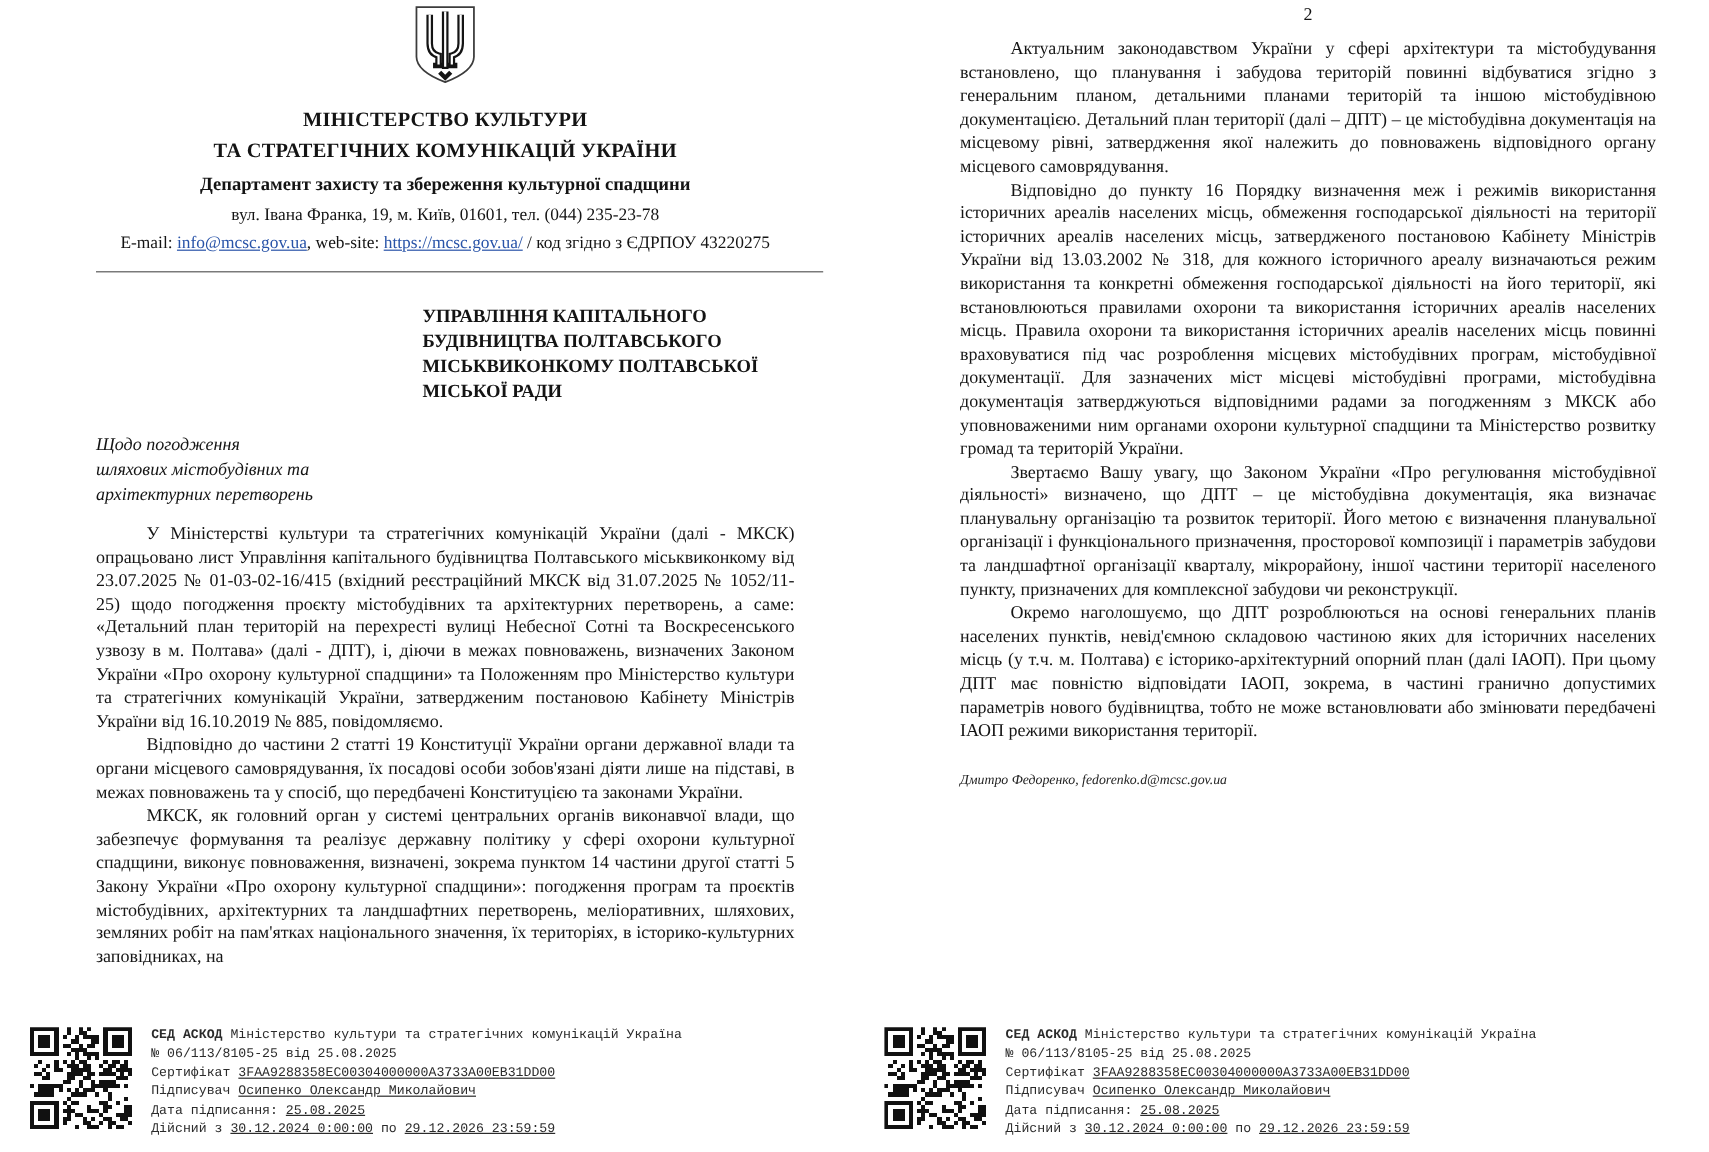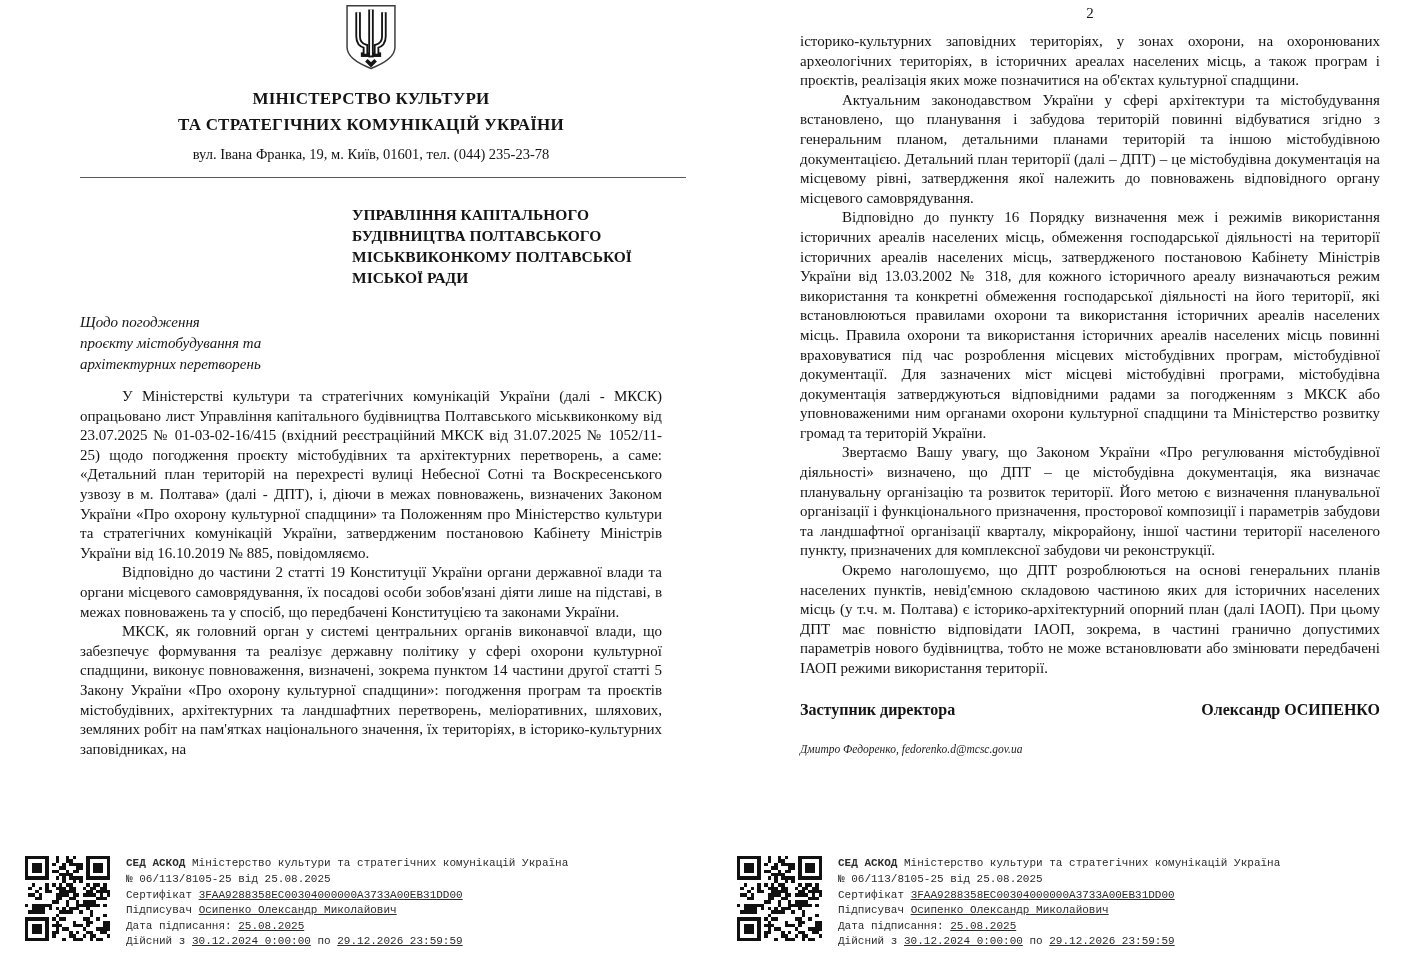--- a/index.html
+++ b/index.html
@@ -71,34 +71,36 @@
           <path d="M35 61 L40 66 L45 61" fill="none" stroke="#141414" stroke-width="4"></path>
           <g fill="none" stroke="#ffffff" stroke-width="2">
             <path d="M26 9 V35 Q26 44 34 46 V54"></path>
             <path d="M54 9 V35 Q54 44 46 46 V54"></path>
             <path d="M40 6 V56"></path>
           </g>
         </svg>
       </div>
       <div class="org-title">МІНІСТЕРСТВО КУЛЬТУРИ</div>
       <div class="org-title" style="margin-top:0;">ТА СТРАТЕГІЧНИХ КОМУНІКАЦІЙ УКРАЇНИ</div>
+      <div class="dept">Департамент захисту та збереження культурної спадщини</div>
       <div class="addr">вул. Івана Франка, 19, м. Київ, 01601, тел. (044) 235-23-78</div>
+      <div class="contact"><span>E-mail: </span><span class="link">info@mcsc.gov.ua</span><span>,  web-site: </span><span class="link">https://mcsc.gov.ua/</span><span> / код згідно з ЄДРПОУ 43220275</span></div>
       <hr class="head-rule">
     </div>
 
     <div class="recipient">
       <div>УПРАВЛІННЯ КАПІТАЛЬНОГО</div>
       <div>БУДІВНИЦТВА ПОЛТАВСЬКОГО</div>
       <div>МІСЬКВИКОНКОМУ ПОЛТАВСЬКОЇ</div>
       <div>МІСЬКОЇ РАДИ</div>
     </div>
 
     <div class="subject">
       <div>Щодо погодження</div>
-      <div>проєкту містобудування та</div>
+      <div>шляхових містобудівних та</div>
       <div>архітектурних перетворень</div>
     </div>
 
     <div class="body-text">
       <p class="para">У Міністерстві культури та стратегічних комунікацій України (далі - МКСК) опрацьовано лист Управління капітального будівництва Полтавського міськвиконкому від 23.07.2025 № 01-03-02-16/415 (вхідний реєстраційний МКСК від 31.07.2025 № 1052/11-25) щодо погодження проєкту містобудівних та архітектурних перетворень, а саме: «Детальний план територій на перехресті вулиці Небесної Сотні та Воскресенського узвозу в м. Полтава» (далі - ДПТ), і, діючи в межах повноважень, визначених Законом України «Про охорону культурної спадщини» та Положенням про Міністерство культури та стратегічних комунікацій України, затвердженим постановою Кабінету Міністрів України від 16.10.2019 № 885, повідомляємо.</p>
       <p class="para">Відповідно до частини 2 статті 19 Конституції України органи державної влади та органи місцевого самоврядування, їх посадові особи зобов'язані діяти лише на підставі, в межах повноважень та у спосіб, що передбачені Конституцією та законами України.</p>
       <p class="para">МКСК, як головний орган у системі центральних органів виконавчої влади, що забезпечує формування та реалізує державну політику у сфері охорони культурної спадщини, виконує повноваження, визначені, зокрема пунктом 14 частини другої статті 5 Закону України «Про охорону культурної спадщини»: погодження програм та проєктів містобудівних, архітектурних та ландшафтних перетворень, меліоративних, шляхових, земляних робіт на пам'ятках національного значення, їх територіях, в історико-культурних заповідниках, на</p>
     </div>
   </div>
 
@@ -320,31 +322,26 @@
       <div><span>Дійсний з </span><span class="u">30.12.2024 0:00:00</span><span> по </span><span class="u">29.12.2026 23:59:59</span></div>
     </div>
   </div>
 </div>
 
 <div class="page" id="page-2">
   <div class="p2-content">
     <div class="page-num">2</div>
 
     <div class="body-text p2-body">
-      <p class="para no-indent">історико-культурних заповідних територіях, у зонах охорони, на охоронюваних археологічних територіях, в історичних ареалах населених місць, а також програм і проєктів, реалізація яких може позначитися на об'єктах культурної спадщини.</p>
       <p class="para">Актуальним законодавством України у сфері архітектури та містобудування встановлено, що планування і забудова територій повинні відбуватися згідно з генеральним планом, детальними планами територій та іншою містобудівною документацією. Детальний план території (далі – ДПТ) – це містобудівна документація на місцевому рівні, затвердження якої належить до повноважень відповідного органу місцевого самоврядування.</p>
       <p class="para">Відповідно до пункту 16 Порядку визначення меж і режимів використання історичних ареалів населених місць, обмеження господарської діяльності на території історичних ареалів населених місць, затвердженого постановою Кабінету Міністрів України від 13.03.2002 № 318, для кожного історичного ареалу визначаються режим використання та конкретні обмеження господарської діяльності на його території, які встановлюються правилами охорони та використання  історичних ареалів населених місць. Правила охорони та використання історичних ареалів населених місць повинні враховуватися під час розроблення місцевих містобудівних програм, містобудівної документації. Для зазначених міст місцеві містобудівні програми, містобудівна документація затверджуються відповідними радами за погодженням з МКСК або уповноваженими ним органами охорони культурної спадщини та Міністерство розвитку громад та територій України.</p>
       <p class="para">Звертаємо Вашу увагу, що Законом України «Про регулювання містобудівної діяльності» визначено, що ДПТ – це містобудівна документація, яка визначає планувальну організацію та розвиток території. Його метою є визначення планувальної організації і функціонального призначення, просторової композиції і параметрів забудови та ландшафтної організації кварталу, мікрорайону, іншої частини території населеного пункту, призначених для комплексної забудови чи реконструкції.</p>
       <p class="para">Окремо наголошуємо, що ДПТ розроблюються на основі генеральних планів населених пунктів, невід'ємною складовою частиною яких для історичних населених місць (у т.ч. м. Полтава) є історико-архітектурний опорний план (далі ІАОП). При цьому ДПТ має повністю відповідати ІАОП, зокрема, в частині гранично допустимих параметрів нового будівництва, тобто не може встановлювати або змінювати передбачені ІАОП режими використання території.</p>
     </div>
 
-    <div class="sig-row">
-      <span>Заступник директора</span>
-      <span>Олександр ОСИПЕНКО</span>
-    </div>
 
     <div class="executor">Дмитро Федоренко, fedorenko.d@mcsc.gov.ua</div>
   </div>
 
   <div class="stamp">
     <div class="qr">
         <svg viewBox="0 0 25 25" shape-rendering="crispEdges" fill="#111">
           <rect x="0" y="0" width="7" height="7"></rect>
           <rect x="1" y="1" width="5" height="5" fill="#fff"></rect>
           <rect x="2" y="2" width="3" height="3" fill="#111"></rect>

